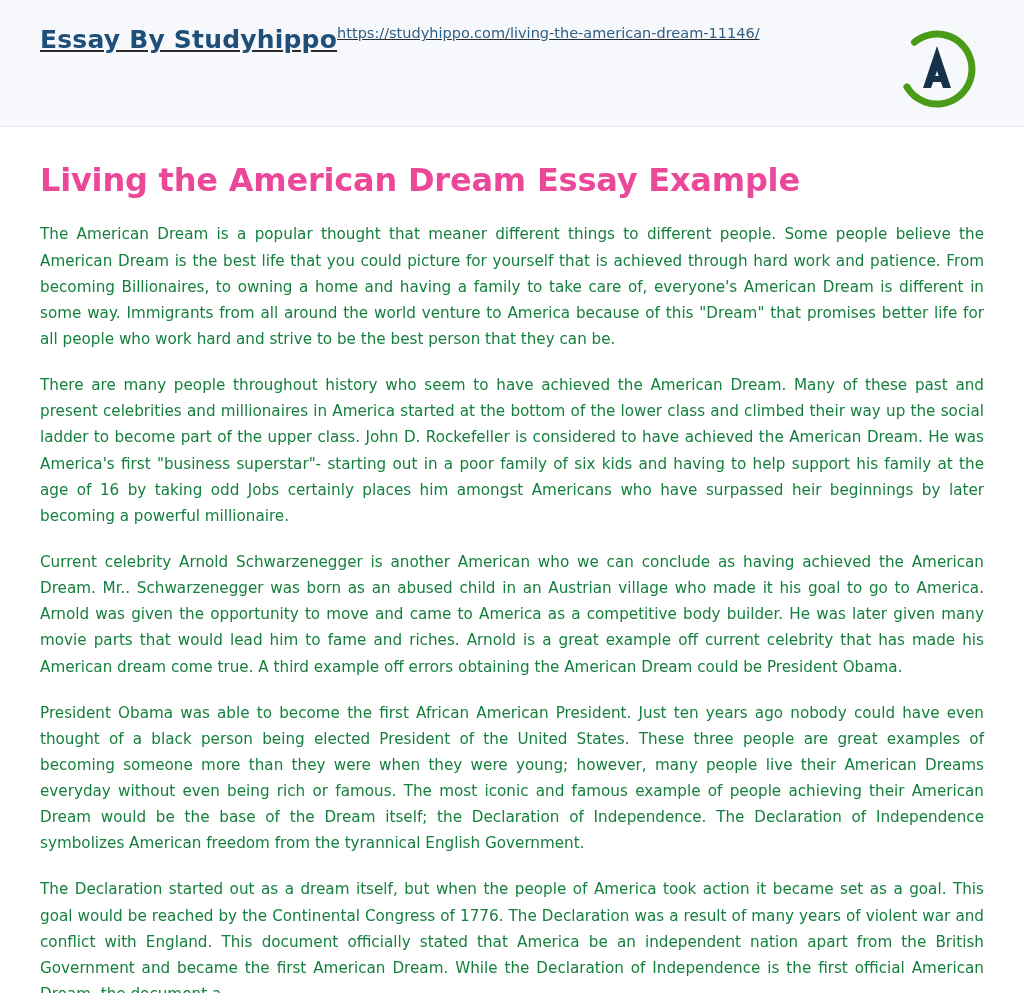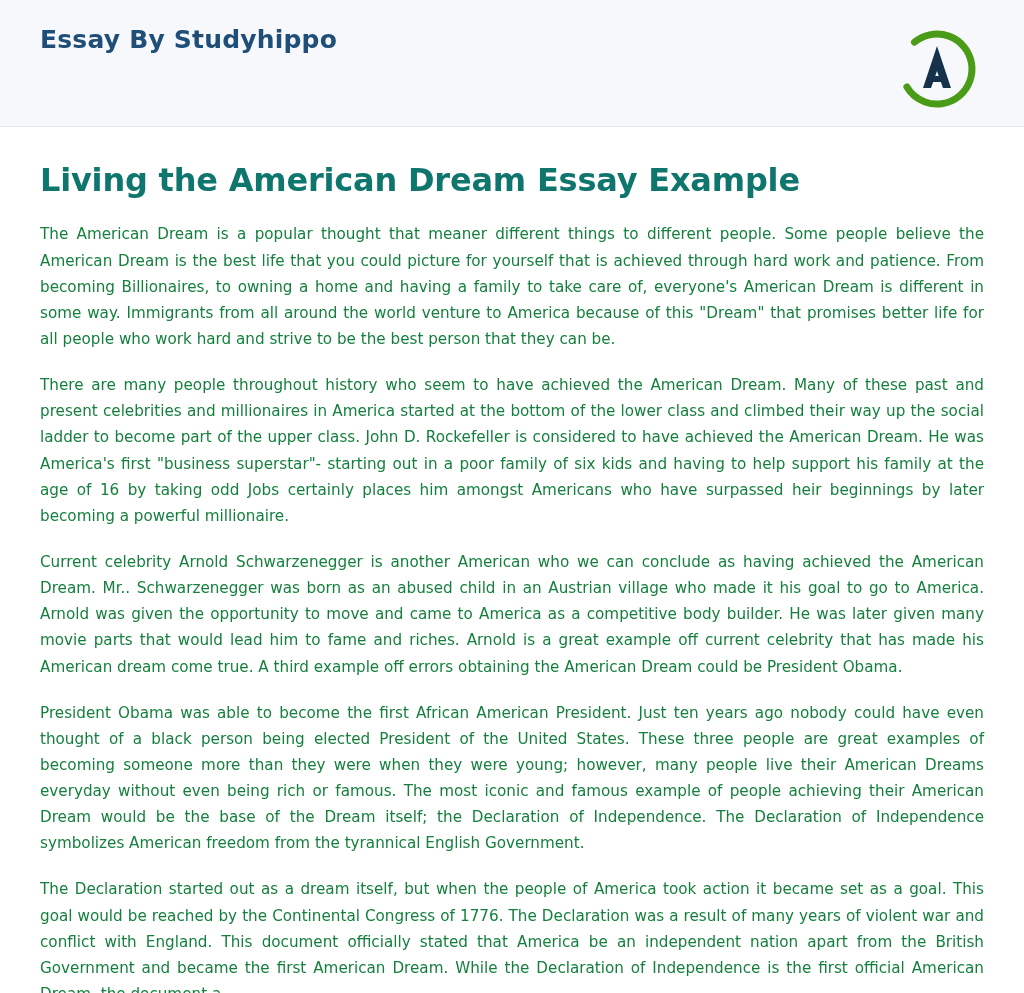--- a/index.html
+++ b/index.html
@@ -24,20 +24,21 @@
     padding: 26px 40px 22px 40px;
     display: flex;
     align-items: flex-start;
     justify-content: space-between;
     box-sizing: border-box;
     height: 127px;
   }
   .brand-block {
     display: flex;
     flex-direction: row;
+    text-decoration: underline;
   }
   .brand-title {
     font-size: 25px;
     font-weight: bold;
     color: #1f4e79;
     letter-spacing: 0.2px;
     line-height: 1.1;
   }
   .brand-url {
     font-size: 14.5px;
@@ -56,21 +57,21 @@
     display: block;
   }
   
   .article {
     padding: 30px 40px 34px 40px;
     box-sizing: border-box;
   }
   .article-title {
     font-size: 32px;
     font-weight: bold;
-    color: #0f766e;
+    color: #ec4899;
     margin: 4px 0 22px 0;
     letter-spacing: -0.2px;
     line-height: 1.2;
   }
   .para {
     font-size: 15.2px;
     line-height: 1.72;
     color: #15803d;
     text-align: justify;
     margin: 0 0 20px 0;
@@ -80,20 +81,21 @@
   }
 </style>
 </head>
 <body>
 
 <div class="page">
 
   <div class="site-header">
     <div class="brand-block">
       <div class="brand-title">Essay By Studyhippo</div>
+      <a class="brand-url" href="#">https://studyhippo.com/living-the-american-dream-11146/</a>
     </div>
     <div class="logo-wrap">
       <svg width="82" height="82" viewBox="0 0 82 82" aria-hidden="true">
         <path d="M41 6 A35 35 0 1 1 40.9 6" fill="none" stroke="#4a9b18" stroke-width="7" stroke-linecap="round" transform="rotate(-40 41 41)" stroke-dasharray="170 50"></path>
         <path d="M41 18 L55 60 L47 60 L41 43 L35 60 L27 60 Z" fill="#16314a"></path>
         <rect x="33" y="48" width="16" height="6" fill="#16314a"></rect>
       </svg>
     </div>
   </div>
 

